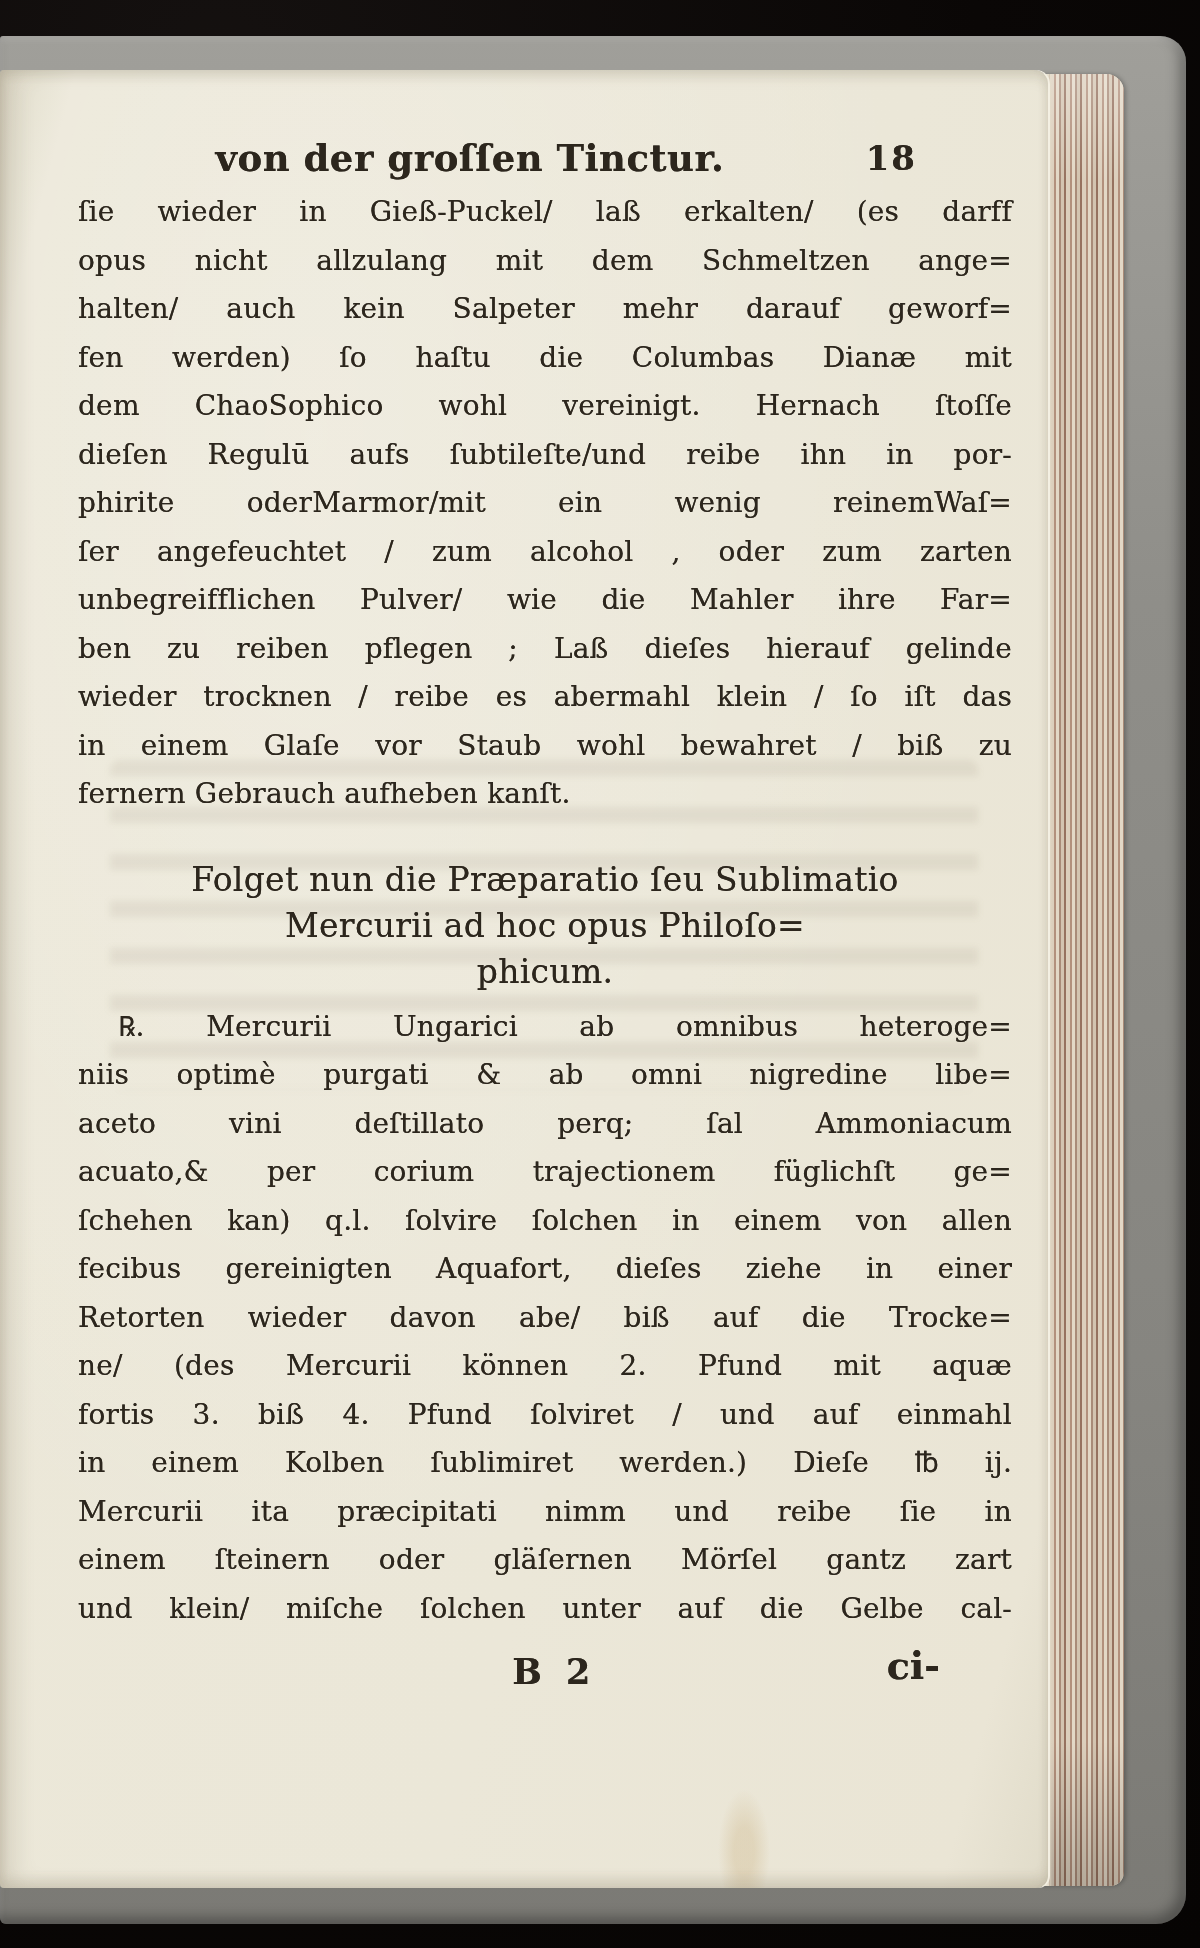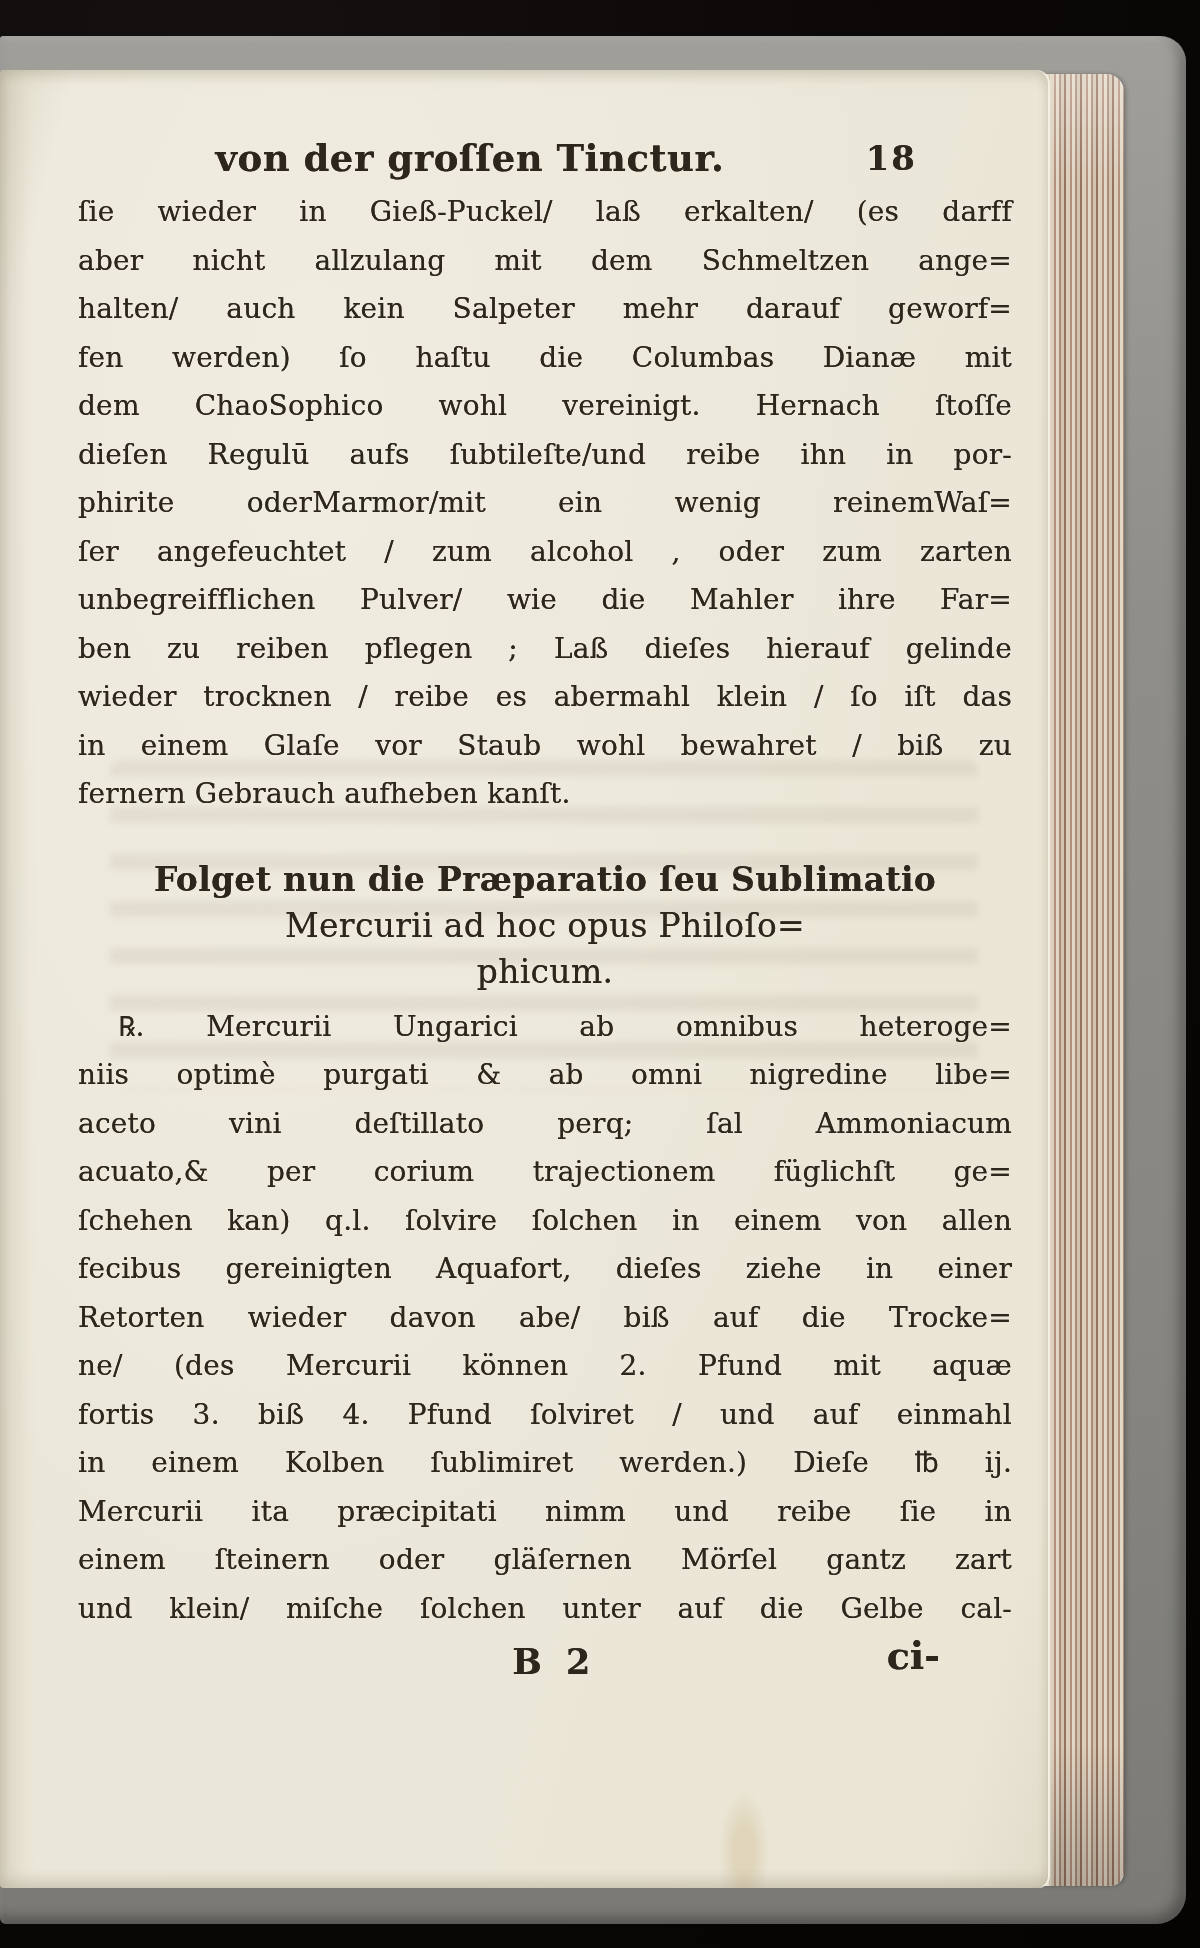--- a/index.html
+++ b/index.html
@@ -73,23 +73,23 @@
   .para{font-size:28px;line-height:48.5px;letter-spacing:.2px;
         text-shadow:0 0 .55px rgba(44,38,29,.8);}
   .para .line{text-align:justify;text-align-last:justify;}
   .para[data-name="paragraph-1"]{margin-top:0;}
   .para[data-name="paragraph-1"] .line:last-child{text-align-last:left;}
   .para[data-name="paragraph-2"] .line:first-child{text-indent:40px;}
 
   .heading{margin-top:38px;margin-bottom:8px;font-size:33px;line-height:46px;
            letter-spacing:.3px;text-shadow:0 0 .55px rgba(44,38,29,.8);}
   .heading .line{text-align:center;}
-  .heading .line:first-child{font-weight:bold;text-align:center;}
+  .heading .line:first-child{font-weight:normal;text-align:center;}
 
-  .sig-row{position:relative;height:60px;margin-top:6px;}
+  .sig-row{position:relative;height:60px;margin-top:16px;}
   .signature{
     position:absolute;left:51%;transform:translateX(-50%);top:2px;
     font-size:35px;font-weight:bold;letter-spacing:6px;
     text-shadow:0 0 .6px rgba(44,38,29,.85);
   }
   .catchword{
     position:absolute;right:72px;top:-6px;font-size:38px;font-weight:bold;
     text-shadow:0 0 .5px rgba(44,38,29,.8);
   }
 </style>
@@ -105,21 +105,21 @@
 
     <div class="inner" data-name="text-block">
 
       <div class="running-head" data-name="running-head">
         <span data-name="running-title">von der groſſen Tinctur.</span>
         <span class="pagenum" data-name="page-number">18</span>
       </div>
 
       <div class="para" data-name="paragraph-1">
           <div class="line" data-name="text-line">ſie wieder in Gieß-Puckel/ laß erkalten/ (es darff</div>
-          <div class="line" data-name="text-line">aber nicht allzulang mit dem Schmeltzen ange=</div>
+          <div class="line" data-name="text-line">opus nicht allzulang mit dem Schmeltzen ange=</div>
           <div class="line" data-name="text-line">halten/ auch kein Salpeter mehr darauf geworf=</div>
           <div class="line" data-name="text-line">fen werden) ſo haſtu die Columbas Dianæ mit</div>
           <div class="line" data-name="text-line">dem ChaoSophico wohl vereinigt. Hernach ſtoſſe</div>
           <div class="line" data-name="text-line">dieſen Regulū aufs ſubtileſte/und reibe ihn in por-</div>
           <div class="line" data-name="text-line">phirite oderMarmor/mit ein wenig reinemWaſ=</div>
           <div class="line" data-name="text-line">ſer angefeuchtet / zum alcohol , oder zum zarten</div>
           <div class="line" data-name="text-line">unbegreifflichen Pulver/ wie die Mahler ihre Far=</div>
           <div class="line" data-name="text-line">ben zu reiben pflegen ; Laß dieſes hierauf gelinde</div>
           <div class="line" data-name="text-line">wieder trocknen / reibe es abermahl klein / ſo iſt das</div>
           <div class="line" data-name="text-line">in einem Glaſe vor Staub wohl bewahret / biß zu</div>

